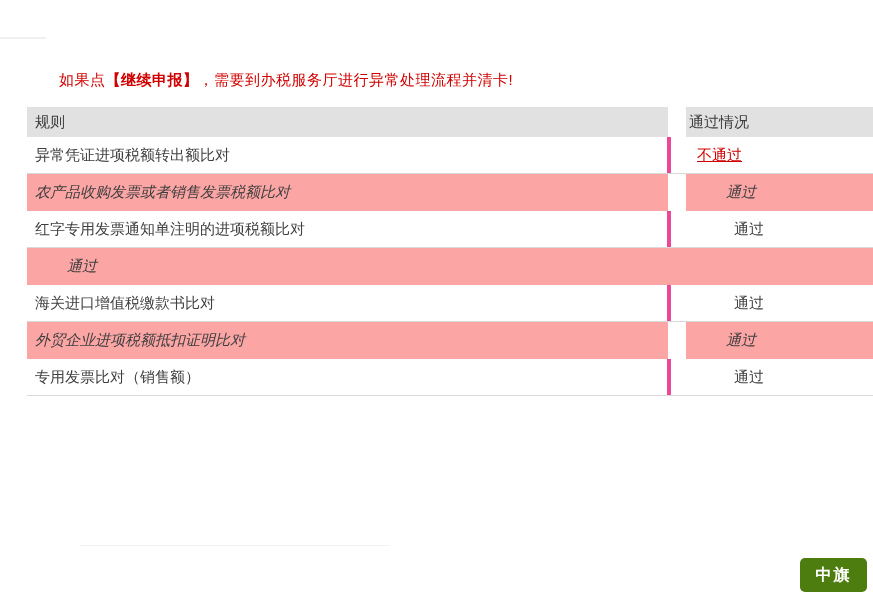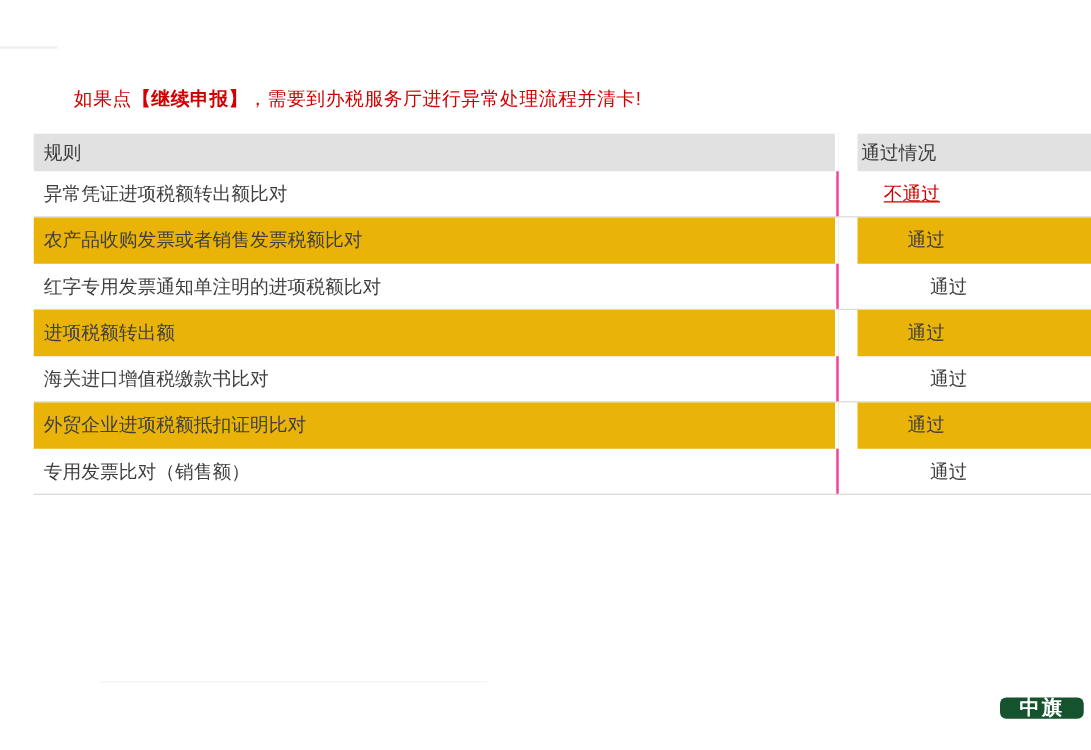--- a/index.html
+++ b/index.html
@@ -39,33 +39,33 @@
     overflow: hidden; white-space: nowrap;
   }
   .cell.rule-cell { width: 644px; padding-left: 8px; }
   .cell.status-cell { flex: 1; padding-left: 3px; }
 
   
   .t-header .cell { background: #e1e1e1; color: #3c3c3c; }
   .t-header .rule-cell { border-right: 3px solid #ffffff; }
 
   
-  .t-body-row.shaded .cell { background: #eab308; }
+  .t-body-row.shaded .cell { background: #fca5a5; font-style: italic; }
   .t-body-row.shaded .rule-cell { border-right: 3px solid #ffffff; }
 
   
   .t-body-row.plain { border-bottom: 1px solid #d9d9d9; }
-  .t-body-row.plain .rule-cell { border-right: 2px solid #ec4899; margin-right: 18px; }
+  .t-body-row.plain .rule-cell { border-right: 4px solid #ec4899; margin-right: 8px; }
 
   .status-text.pass { color: #3f3f3f; margin-left: 37px; }
   .status-text.fail { color: #d10000; text-decoration: underline; }
 
   .brand-badge {
-    position: absolute; left: 800px; top: 558px; width: 67px; height: 17px;
-    background: #14532d; border-radius: 5px;
+    position: absolute; left: 800px; top: 558px; width: 67px; height: 34px;
+    background: #4d7c0f; border-radius: 5px;
     display: flex; align-items: center; justify-content: center;
     color: #ffffff; font-size: 16px; font-weight: bold; letter-spacing: 2px;
   }
 </style>
 </head>
 <body>
 
 <div class="stage">
 
   <div class="faint-line-tl"></div>
@@ -95,21 +95,20 @@
     </div>
 
     <div class="t-row t-body-row plain">
       <div class="cell rule-cell">红字专用发票通知单注明的进项税额比对</div>
       <div class="cell status-cell">
           <span class="status-text pass">通过</span>
         </div>
     </div>
 
     <div class="t-row t-body-row shaded">
-      <div class="cell rule-cell">进项税额转出额</div>
       <div class="cell status-cell">
           <span class="status-text pass">通过</span>
         </div>
     </div>
 
     <div class="t-row t-body-row plain">
       <div class="cell rule-cell">海关进口增值税缴款书比对</div>
       <div class="cell status-cell">
           <span class="status-text pass">通过</span>
         </div>

